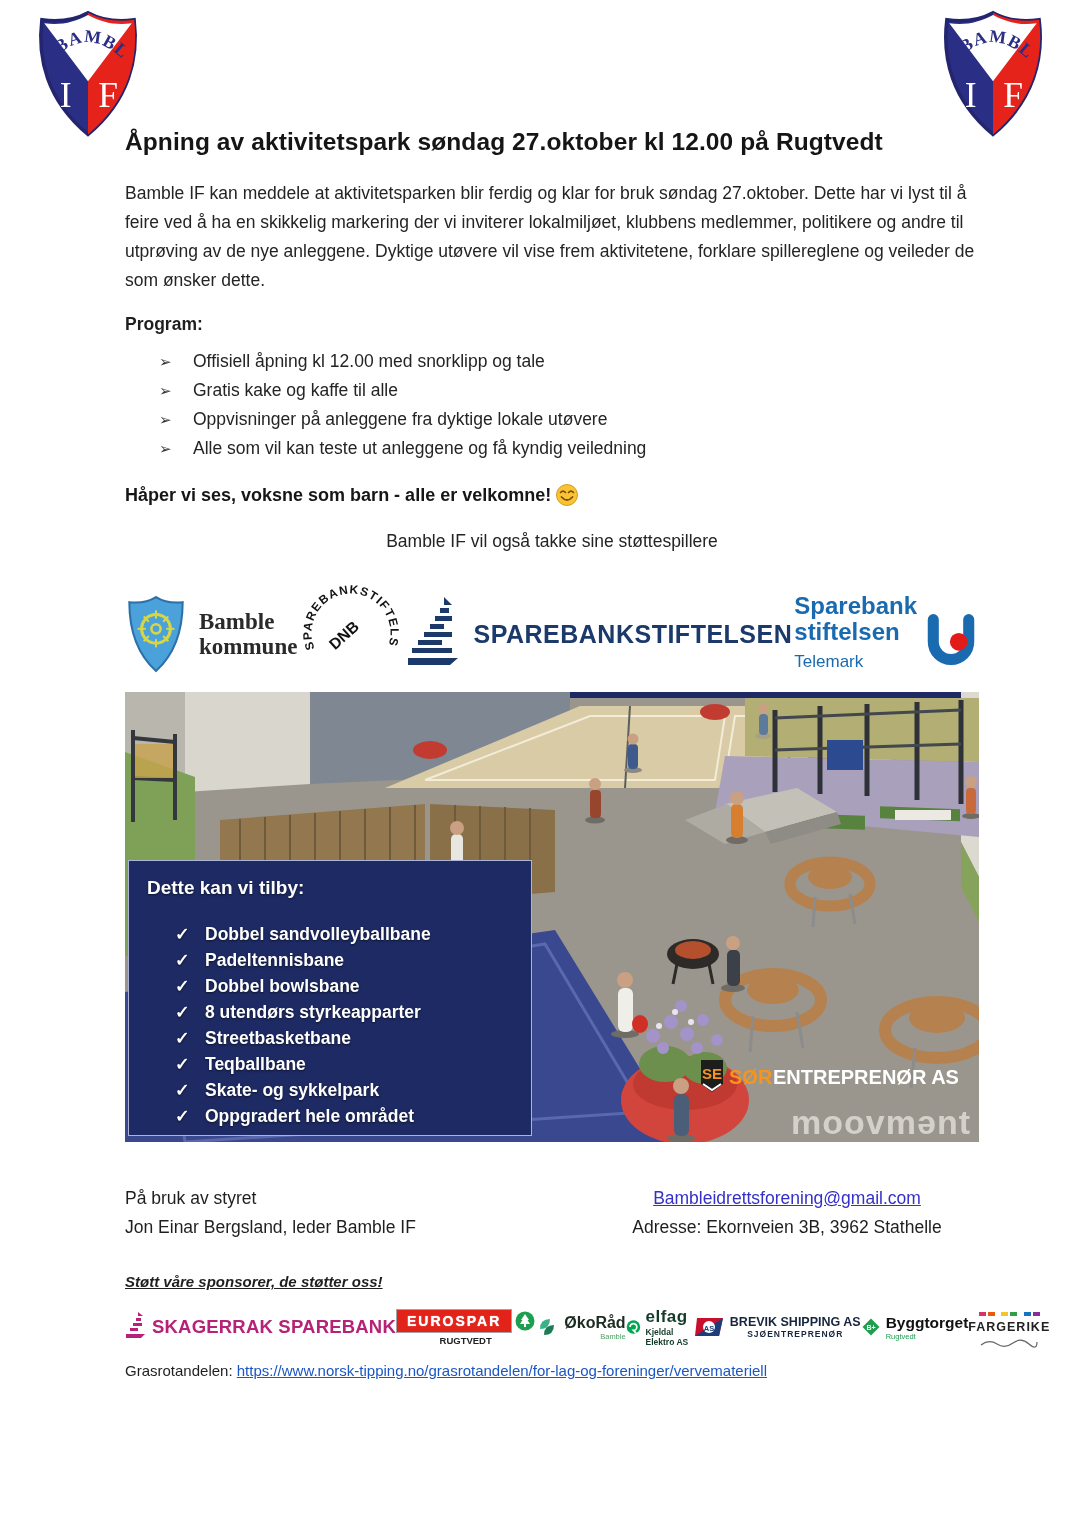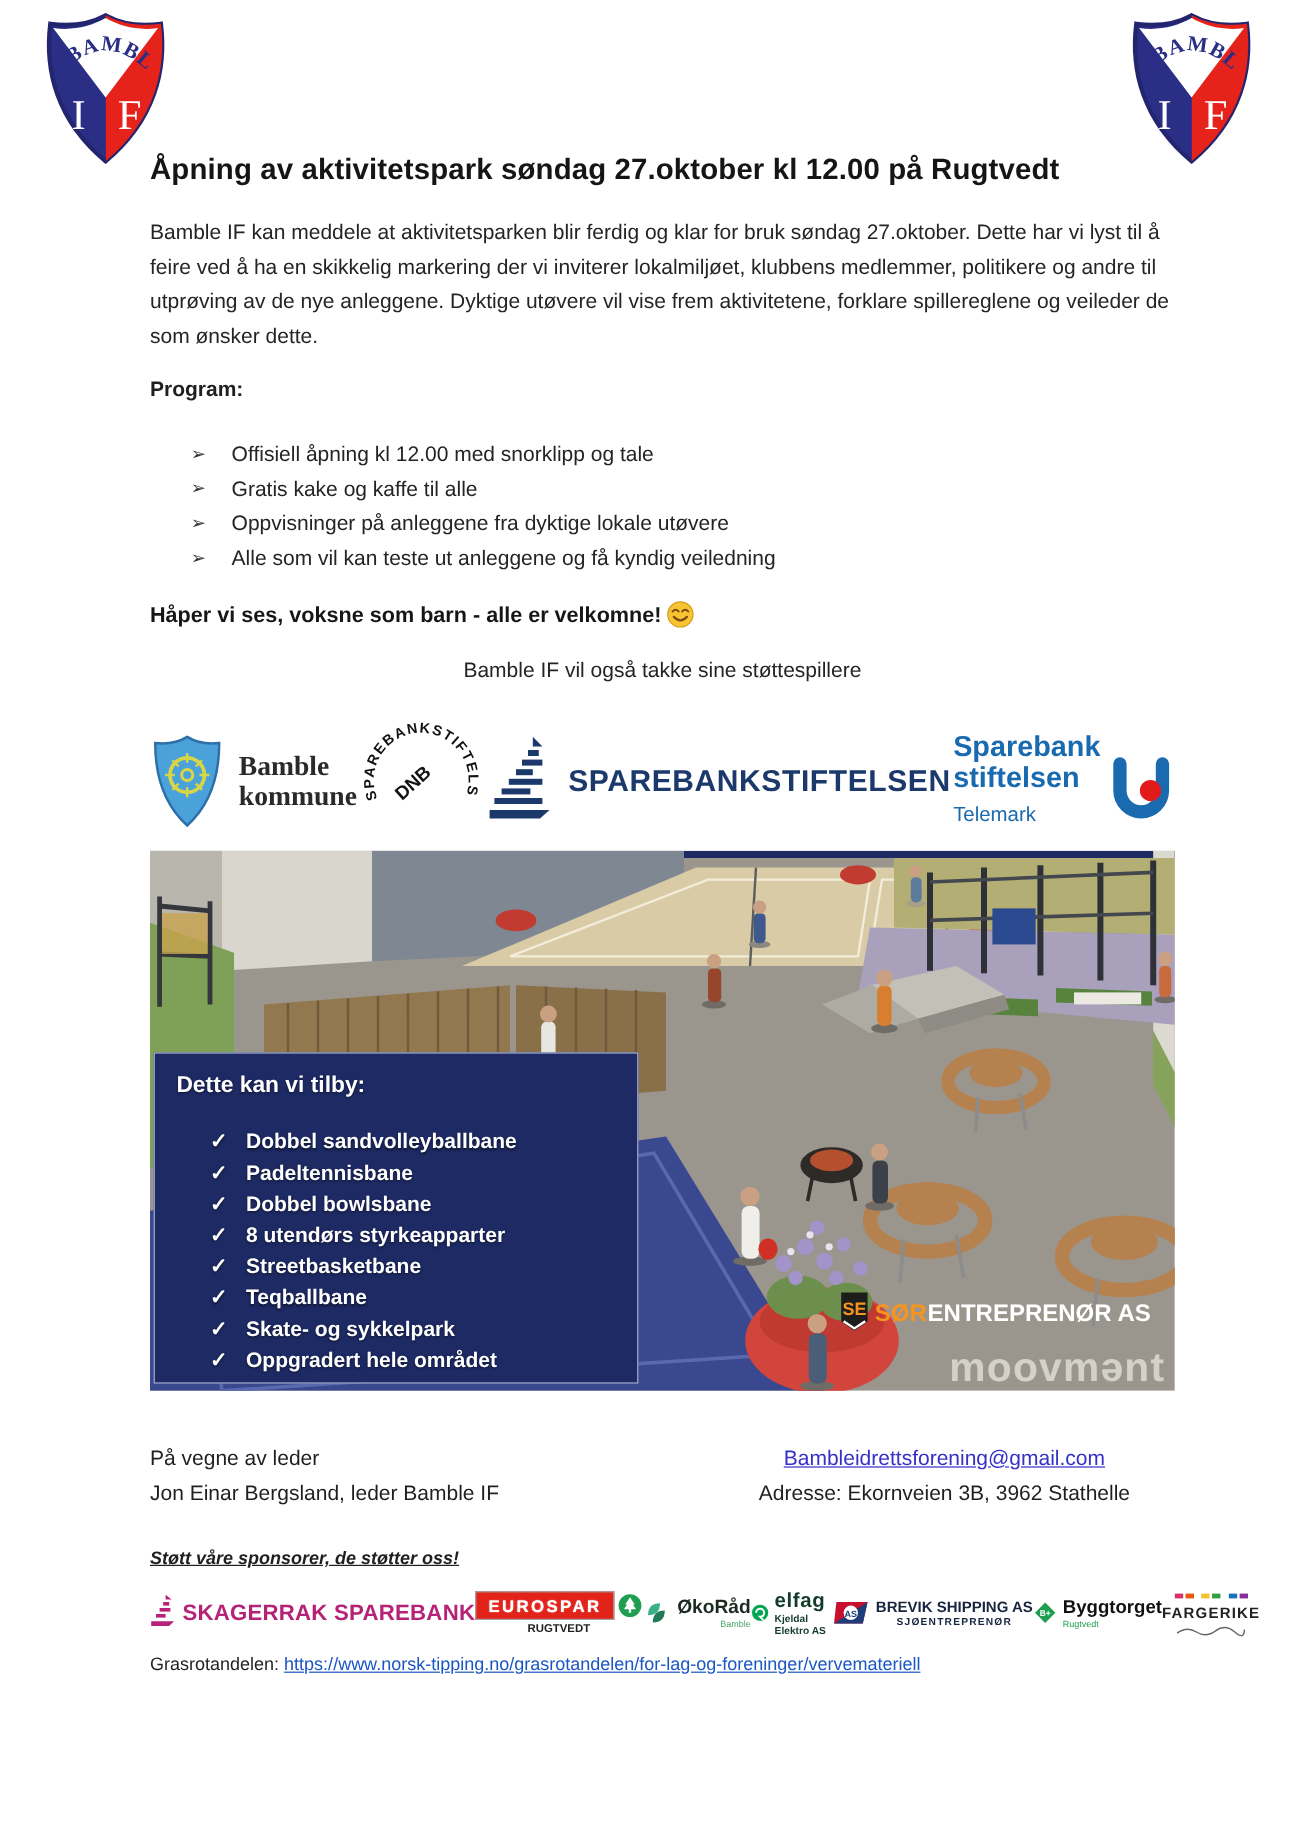--- a/index.html
+++ b/index.html
@@ -8,21 +8,21 @@
     font-family:"Liberation Sans", sans-serif;color:#1f1f1f;overflow:hidden;
   }
   
   .club-logo{position:absolute;top:8px;width:120px;height:130px;}
   .club-logo.left{left:28px;}
   .club-logo.right{left:933px;}
   
   .content{position:absolute;left:125px;top:128px;width:854px;}
   h1.title{font-size:24.5px;font-weight:bold;margin:0 0 23px 0;color:#151515;letter-spacing:.1px;}
   p.body{font-size:17.5px;line-height:29px;margin:0 0 19px 0;color:#242424;}
-  .program-heading{font-size:17.5px;font-weight:bold;margin:10px 0 29px 0;}
+  .program-heading{font-size:17.5px;font-weight:bold;margin:10px 0 12px 0;}
   ul.program{list-style:none;margin:0 0 20px 0;padding:0;}
   ul.program li{font-size:17.5px;line-height:29px;padding-left:68px;position:relative;color:#242424;}
   ul.program li .marker{position:absolute;left:34px;top:0;font-size:15px;color:#333;}
   .highlight{font-size:18px;font-weight:bold;margin:4px 0 24px 0;display:flex;align-items:center;gap:4px;color:#161616;}
   .supporters-line{font-size:17.5px;text-align:center;margin:0 0 30px 0;color:#242424;}
   
   .logo-row{display:flex;align-items:center;justify-content:space-between;height:104px;margin-bottom:4px;}
   .bk-wrap{display:flex;align-items:center;gap:12px;}
   .bk-text{font-family:"Liberation Serif", serif;font-weight:bold;font-size:23px;line-height:25px;color:#2a2a2a;}
   .skag-wrap{display:flex;align-items:center;gap:6px;}
@@ -431,21 +431,21 @@
           <li><span class="check">✓</span><span>Streetbasketbane</span></li>
           <li><span class="check">✓</span><span>Teqballbane</span></li>
           <li><span class="check">✓</span><span>Skate- og sykkelpark</span></li>
           <li><span class="check">✓</span><span>Oppgradert hele området</span></li>
         </ul>
       </div>
     </div>
 
     <div class="footer-cols">
       <div class="fc-left stack">
-        <span>På vegne av leder</span>
+        <span>På bruk av styret</span>
         <span>Jon Einar Bergsland, leder Bamble IF</span>
       </div>
       <div class="fc-right stack">
         <a class="email" href="#">Bambleidrettsforening@gmail.com</a>
         <span>Adresse: Ekornveien 3B, 3962 Stathelle</span>
       </div>
     </div>
 
     <div class="sponsors-note">Støtt våre sponsorer, de støtter oss!</div>
 

